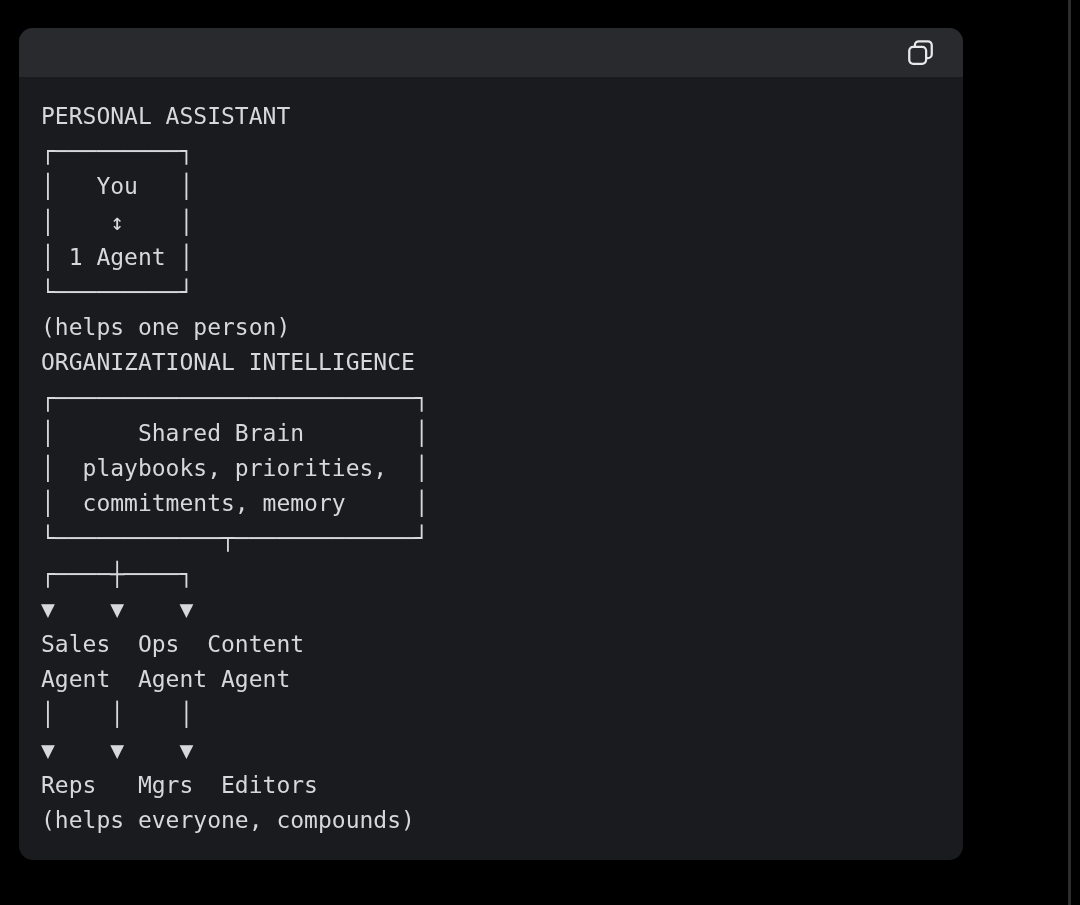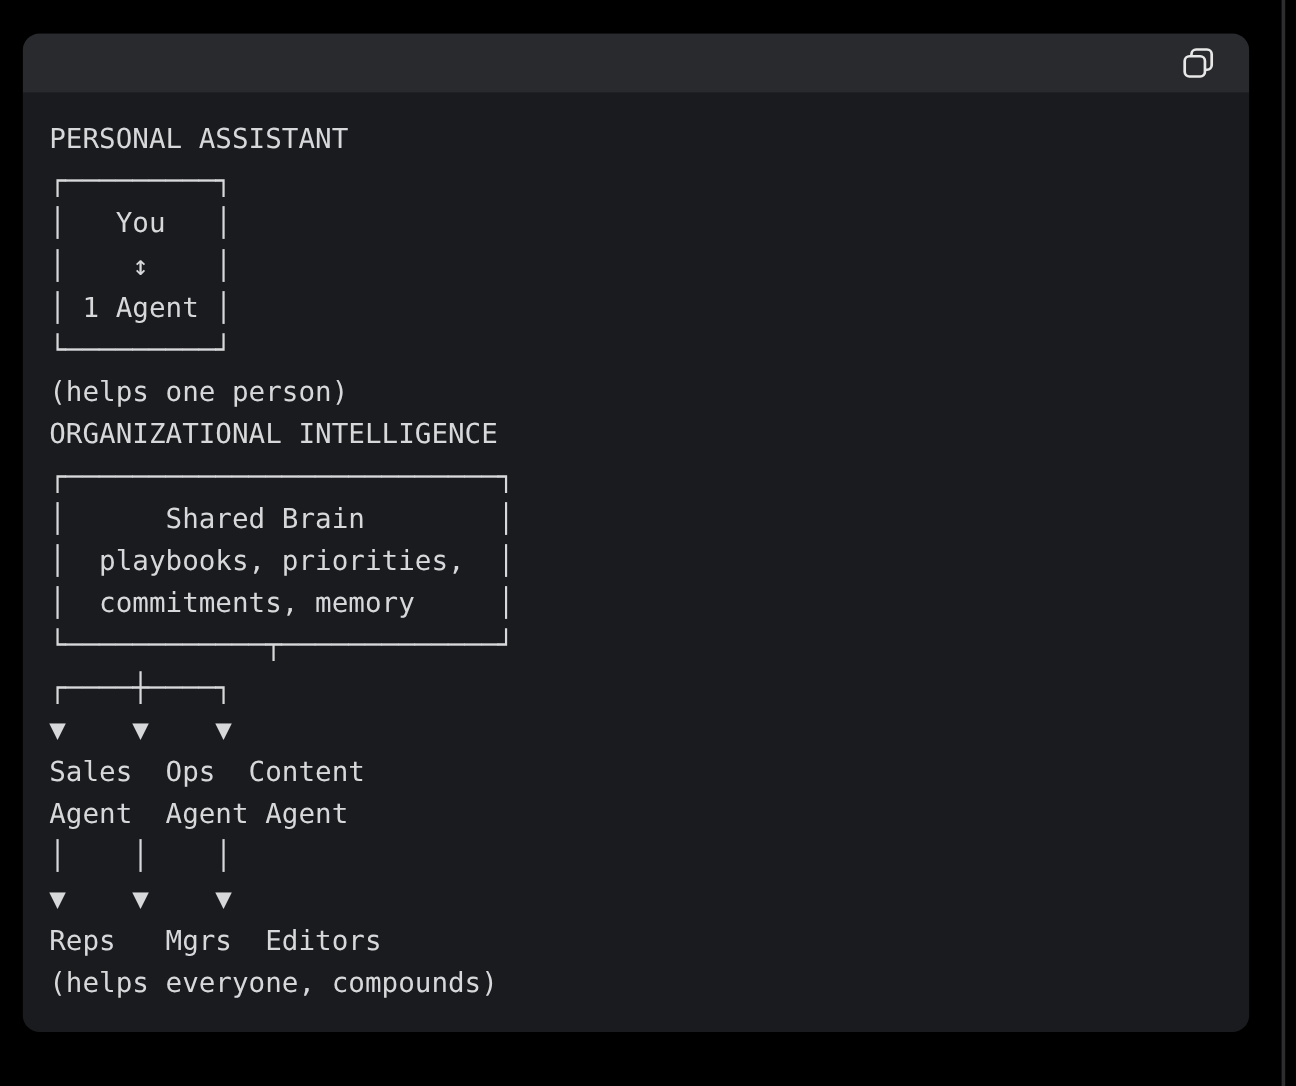--- a/index.html
+++ b/index.html
@@ -11,21 +11,21 @@
     font-family: "DejaVu Sans Mono", monospace;
   }
   .screen { position: absolute; inset: 0; background: var(--page-bg, #000); }
   .window-edge-divider {
     position: absolute; left: 1068px; top: 0;
     width: 3px; height: 905px;
     background: var(--divider, #2d2d2f);
   }
   .code-block {
     position: absolute; left: 19px; top: 28px;
-    width: 1022px; height: 832px;
+    width: 944px; height: 832px;
     background: var(--card-bg, #1a1b1e);
     border-radius: 14px;
     overflow: hidden;
   }
   .code-block-header {
     height: 49px;
     background: var(--header-bg, #292a2d);
     display: flex; align-items: center; justify-content: flex-end;
     padding-right: 26px;
   }

